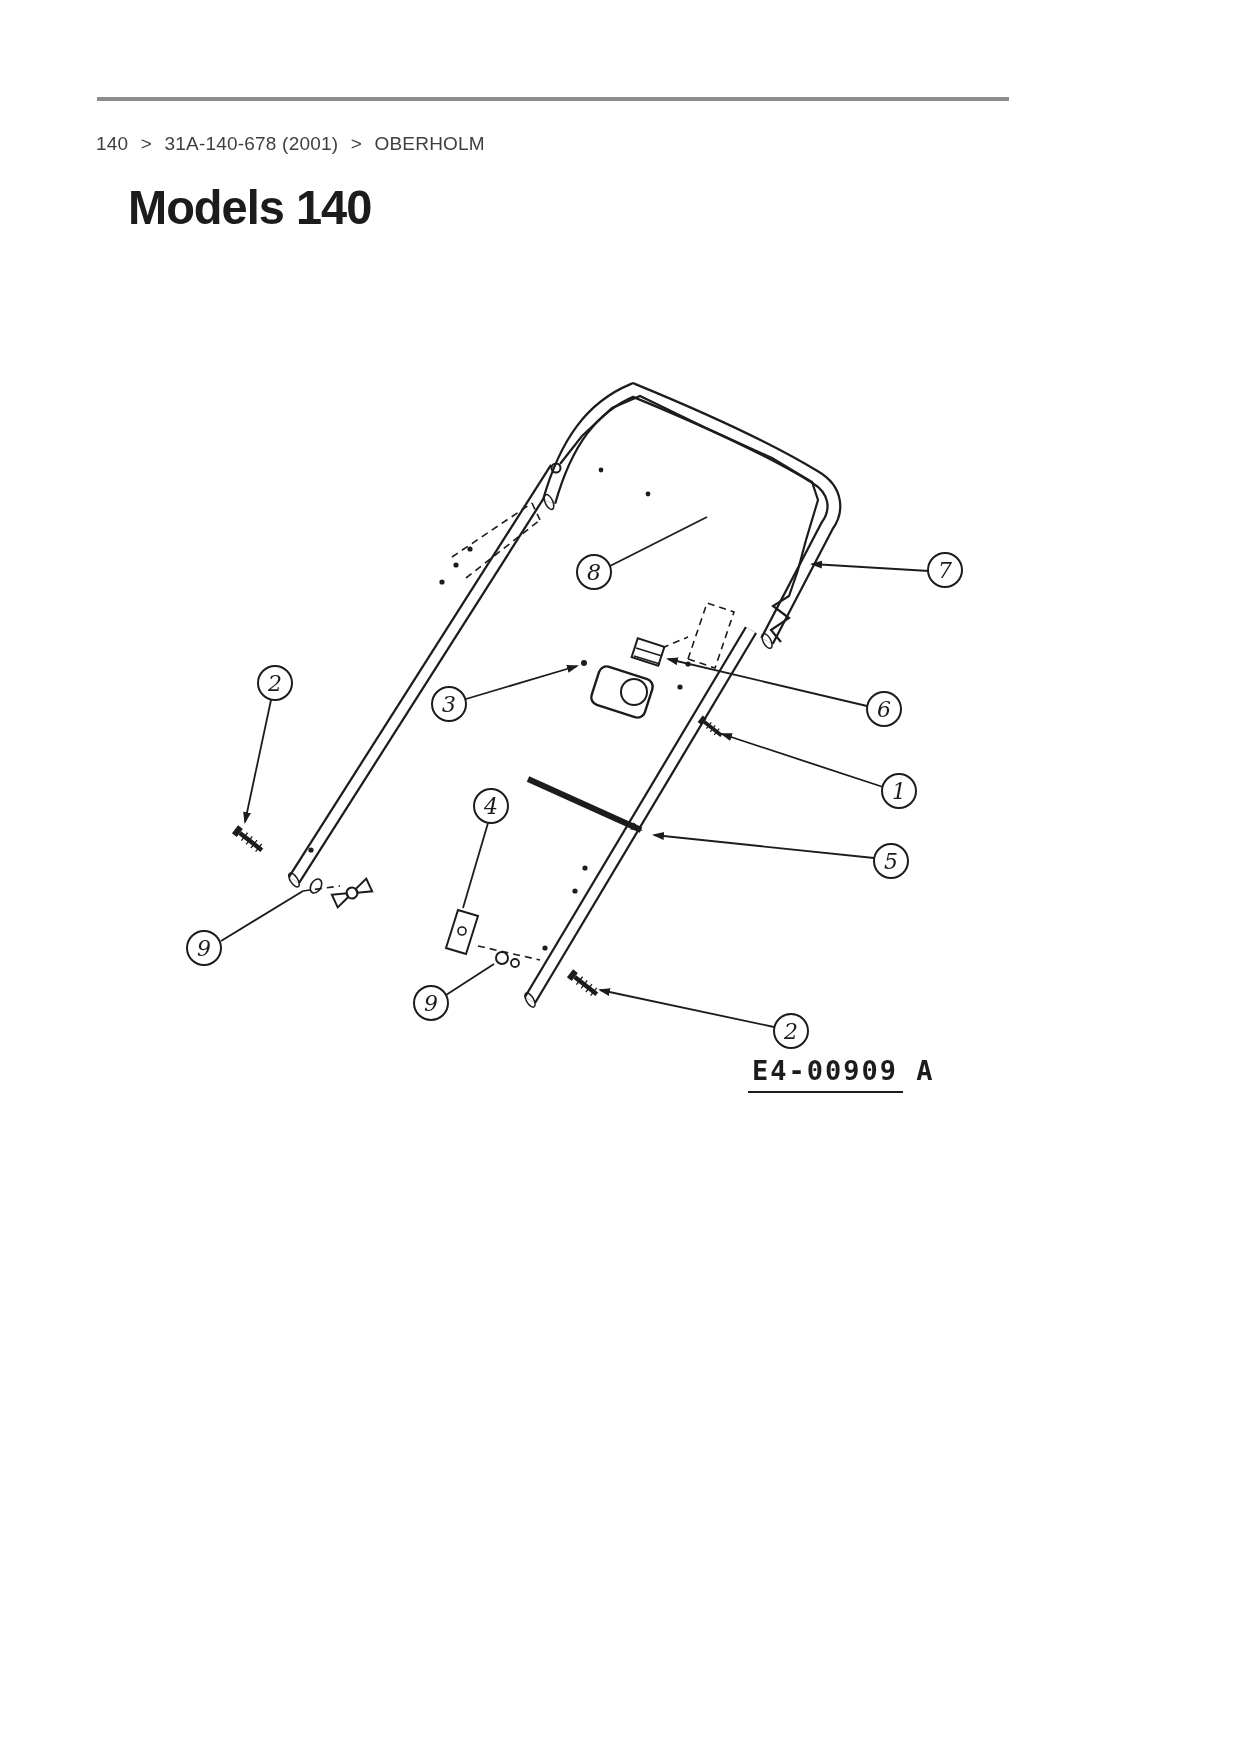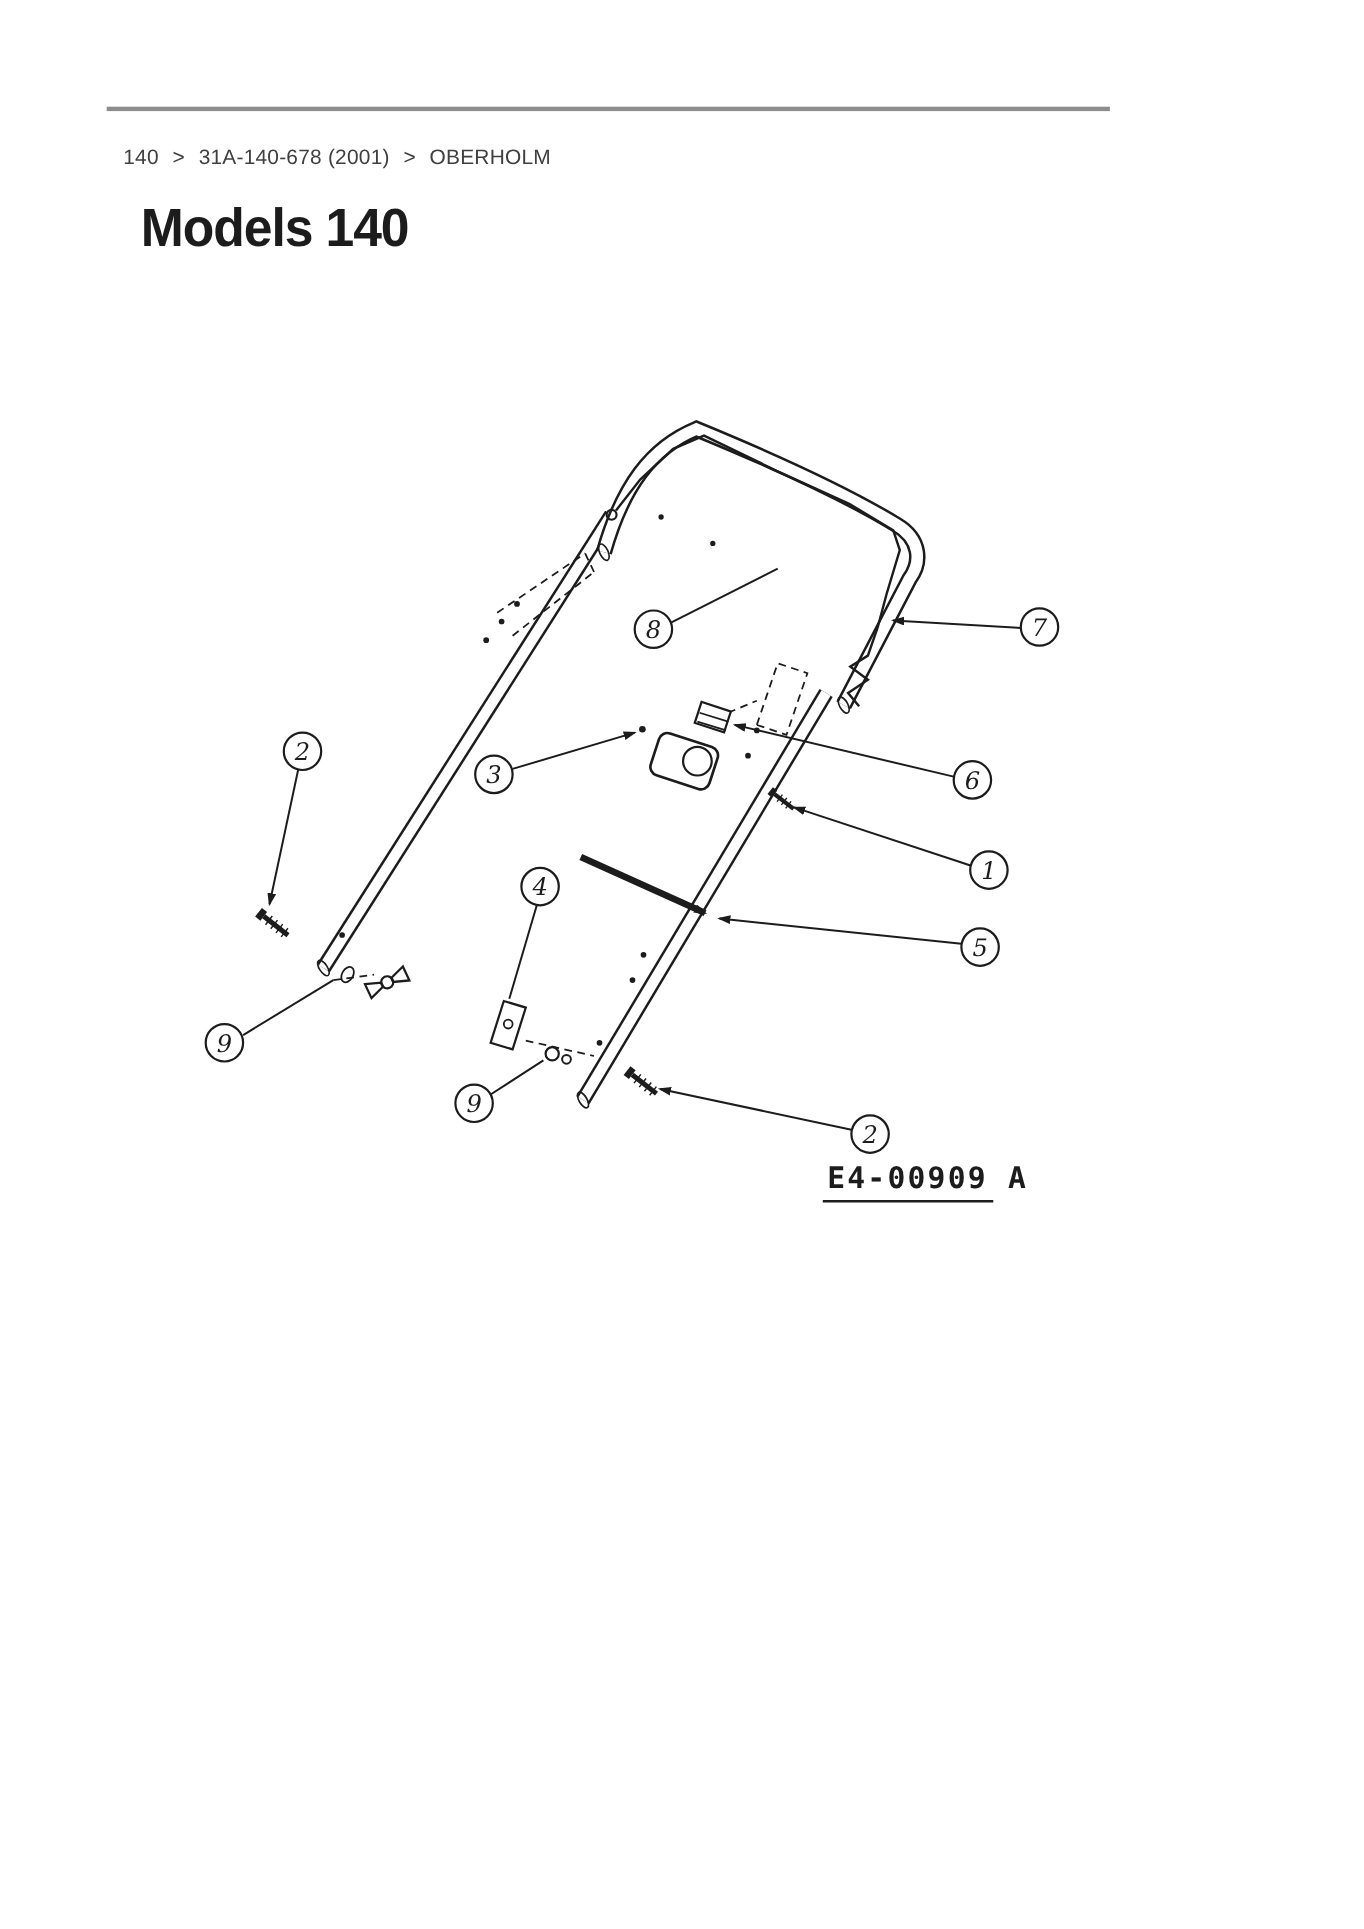--- a/index.html
+++ b/index.html
@@ -3,21 +3,21 @@
 <meta charset="utf-8">
 <style>
   html,body{margin:0;padding:0;}
   body{
     width:1240px;height:1754px;position:relative;overflow:hidden;
     background:#ffffff;
     font-family:"Liberation Sans",sans-serif;
     --ink:#1c1c1c; --rule:#8d8d8d; --muted:#3f3f3f;
   }
   .rule{position:absolute;left:97px;top:97px;width:912px;height:4px;background:var(--rule);}
-  .breadcrumb{position:absolute;left:112px;top:133px;font-size:19px;color:var(--muted);letter-spacing:.2px;white-space:nowrap;}
+  .breadcrumb{position:absolute;left:96px;top:133px;font-size:19px;color:var(--muted);letter-spacing:.2px;white-space:nowrap;}
   .breadcrumb .sep{margin:0 7px;}
   .breadcrumb .crumb{cursor:pointer;}
   .title{position:absolute;left:128px;top:178px;margin:0;font-size:47px;font-weight:bold;color:var(--ink);
          letter-spacing:-1px;transform:scaleY(1.04);transform-origin:left top;}
   svg.diagram{position:absolute;left:0;top:0;}
   .tube-outer{fill:none;stroke:var(--ink);}
   .tube-inner{fill:none;stroke:#ffffff;}
   .ln{fill:none;stroke:var(--ink);}
   .thin{stroke-width:1.8;}
   .dash{fill:none;stroke:var(--ink);stroke-width:1.6;stroke-dasharray:7 5;}

